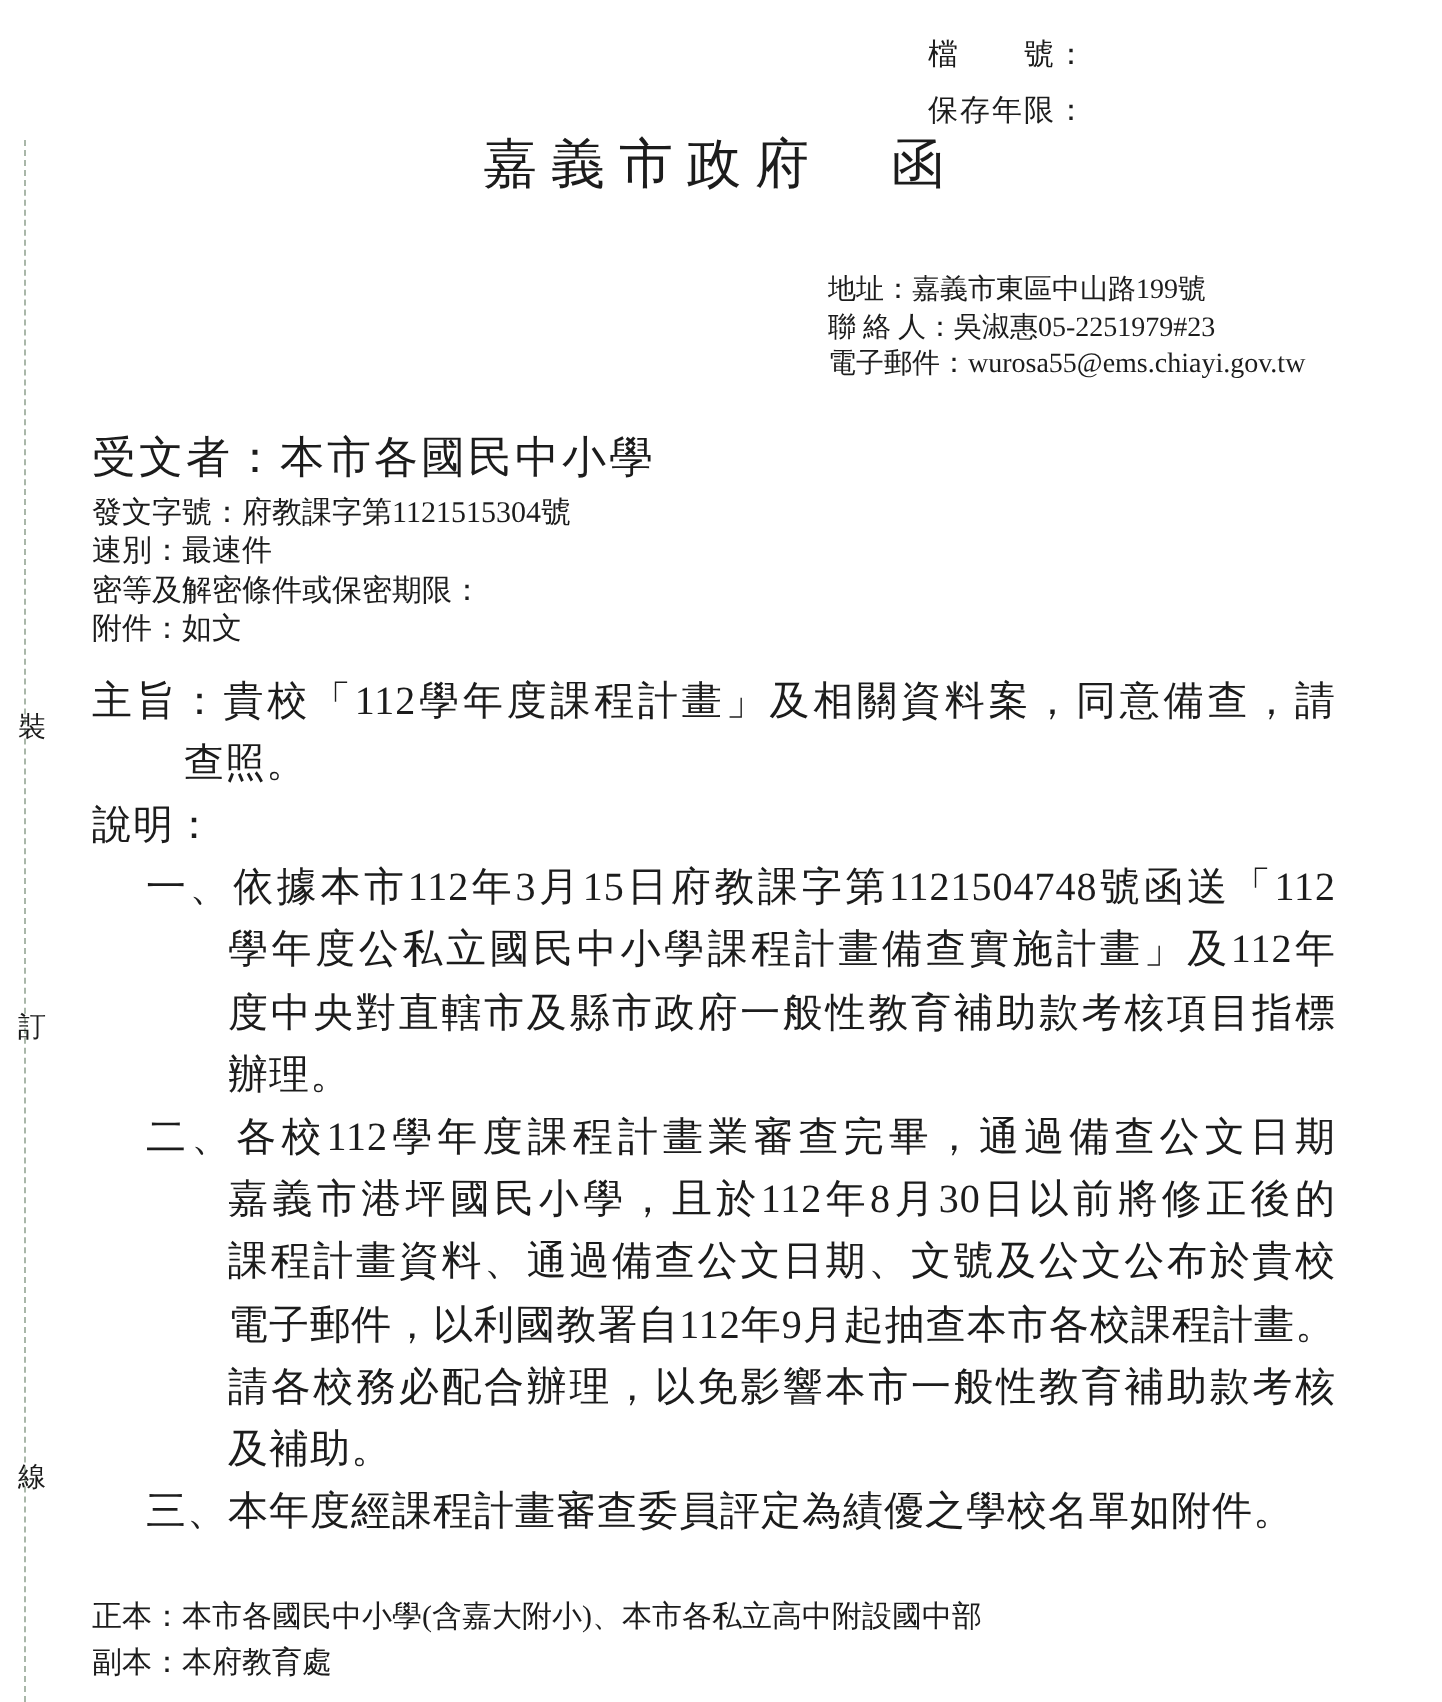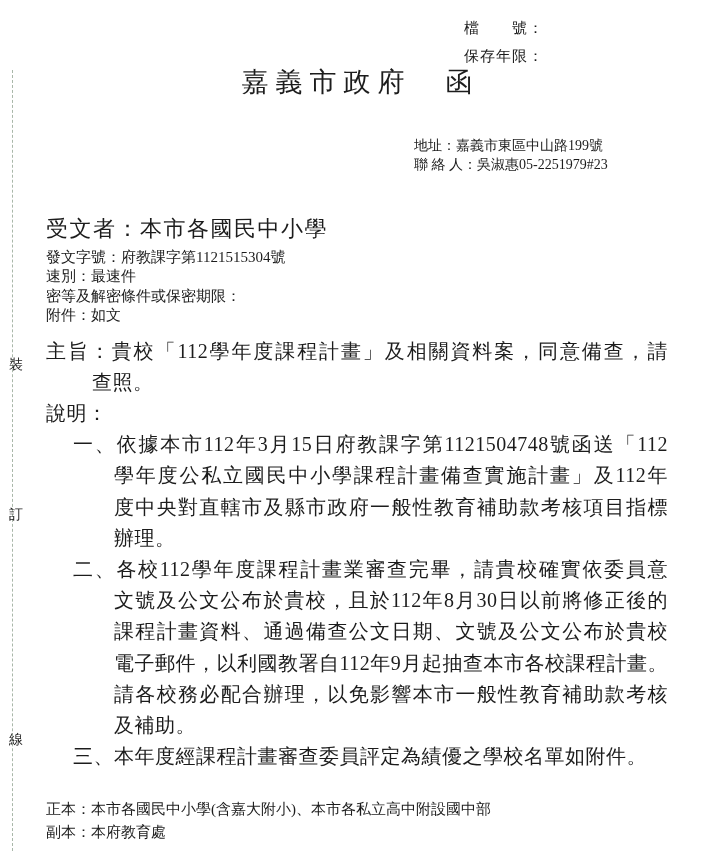--- a/index.html
+++ b/index.html
@@ -111,20 +111,21 @@
   <div class="file-block">
     <div>檔　　號：</div>
     <div>保存年限：</div>
   </div>
 
   <div class="doc-title">嘉義市政府　函</div>
 
   <div class="contact-block">
     <div>地址：嘉義市東區中山路199號</div>
     <div>聯 絡 人：吳淑惠05-2251979#23</div>
+    <div>電子郵件：wurosa55@ems.chiayi.gov.tw</div>
   </div>
 
   <div class="content">
 
     <div class="recipient">受文者：本市各國民中小學</div>
 
     <div class="meta">
       <div>發文字號：府教課字第1121515304號</div>
       <div>速別：最速件</div>
       <div>密等及解密條件或保密期限：</div>
@@ -141,22 +142,22 @@
       <div class="bodyline">說明：</div>
 
       <div class="item">
         <div class="bodyline fill"><span>一、</span><span>依據本市112年3月15日府教課字第1121504748號函送「112</span></div>
         <div class="bodyline cont fill">學年度公私立國民中小學課程計畫備查實施計畫」及112年</div>
         <div class="bodyline cont fill">度中央對直轄市及縣市政府一般性教育補助款考核項目指標</div>
         <div class="bodyline cont">辦理。</div>
       </div>
 
       <div class="item">
-        <div class="bodyline fill"><span>二、</span><span>各校112學年度課程計畫業審查完畢，請貴校確實依委員意</span></div>
-        <div class="bodyline cont fill">文號及公文公布於貴校，且於112年8月30日以前將修正後的</div>
+        <div class="bodyline fill"><span>二、</span><span>各校112學年度課程計畫業審查完畢，通過備查公文日期</span></div>
+        <div class="bodyline cont fill">嘉義市港坪國民小學，且於112年8月30日以前將修正後的</div>
         <div class="bodyline cont fill">課程計畫資料、通過備查公文日期、文號及公文公布於貴校</div>
         <div class="bodyline cont fill">電子郵件，以利國教署自112年9月起抽查本市各校課程計畫。</div>
         <div class="bodyline cont fill">請各校務必配合辦理，以免影響本市一般性教育補助款考核</div>
         <div class="bodyline cont">及補助。</div>
       </div>
 
       <div class="item">
         <div class="bodyline"><span>三、</span><span>本年度經課程計畫審查委員評定為績優之學校名單如附件。</span></div>
       </div>
 

